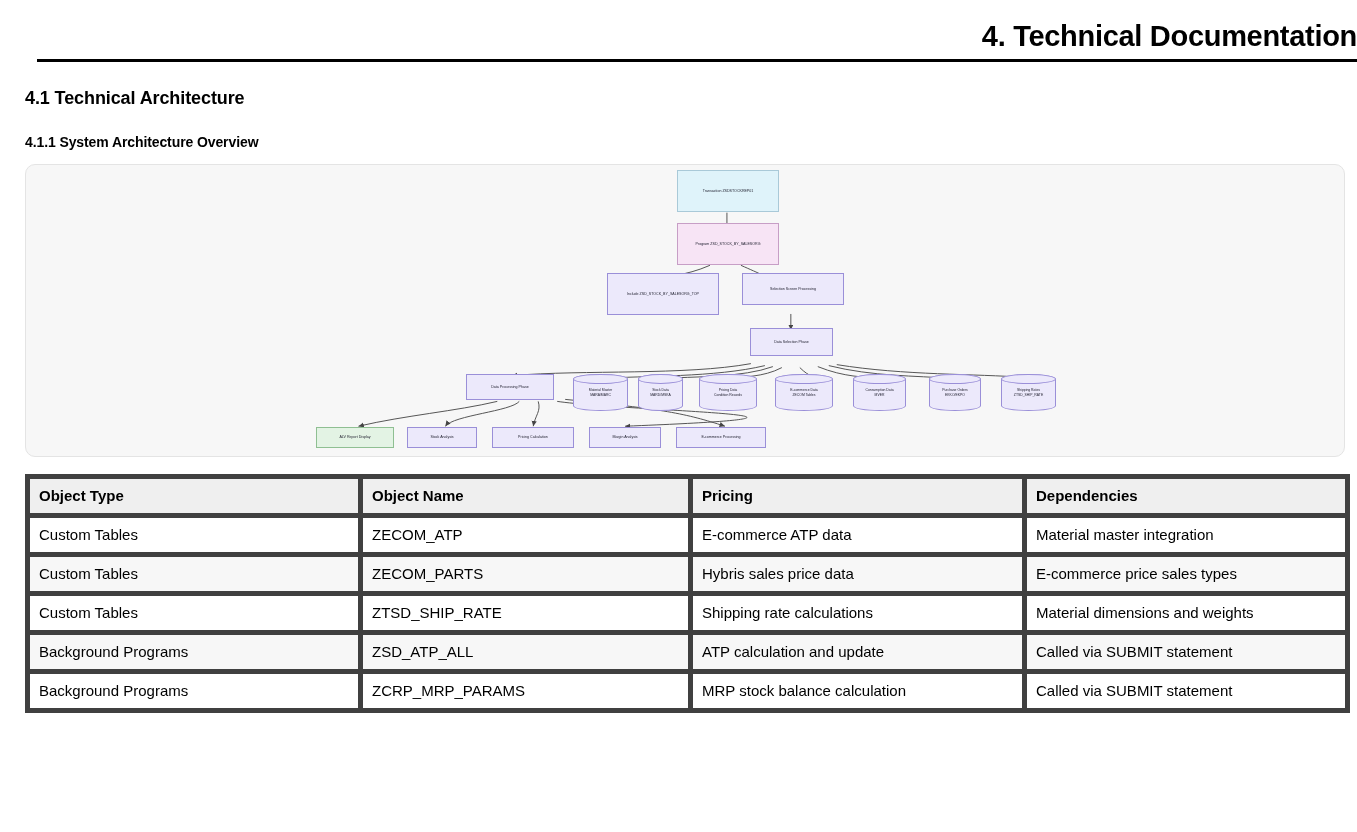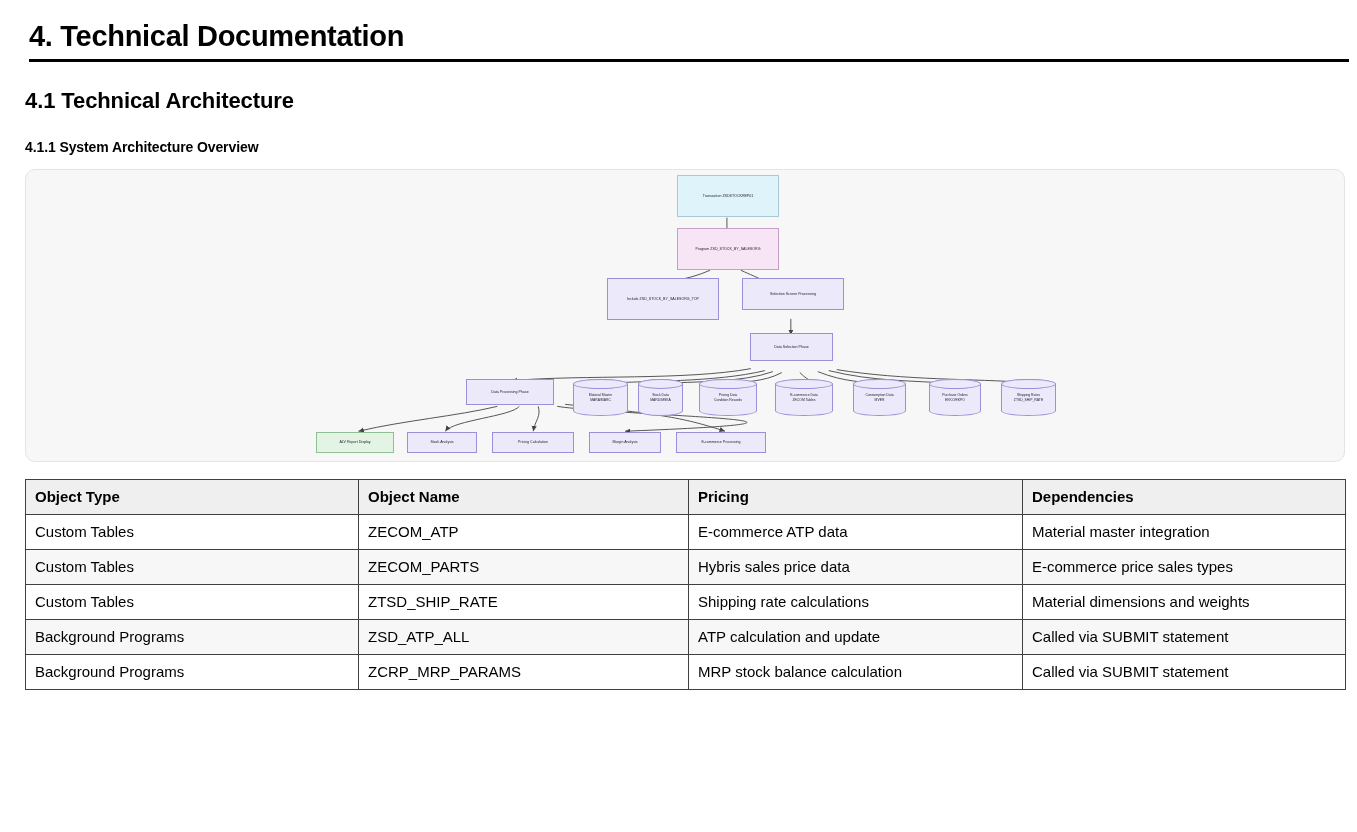--- a/index.html
+++ b/index.html
@@ -15,28 +15,29 @@
     overflow: hidden;
   }
   .page {
     padding: 14px 12px 0 25px;
     box-sizing: border-box;
   }
   h1.doc-title {
     font-size: 29px;
     font-weight: bold;
     letter-spacing: -0.3px;
-    margin: 6px 0 0 4px;
+    margin: 6px 0 0 12px;
     padding: 0 0 6px 0;
     border-bottom: 3px solid #000;
     width: 1320px;
     box-sizing: border-box;
+    text-align: right;
   }
   h2.sec-title {
-    font-size: 22px;
+    font-size: 18px;
     font-weight: bold;
     margin: 26px 0 0 0;
     letter-spacing: -0.1px;
   }
   h3.subsec-title {
     font-size: 14px;
     font-weight: bold;
     margin: 25px 0 0 0;
     letter-spacing: -0.1px;
   }
@@ -130,21 +131,21 @@
 
   
   table.objects {
     margin-top: 17px;
     border-collapse: collapse;
     width: 1320px;
     table-layout: fixed;
   }
   table.objects th,
   table.objects td {
-    border: 1px solid #404040;
+    border: 5px solid #404040;
     text-align: left;
     padding: 8px 9px;
     font-size: 15px;
     line-height: 1.2;
     vertical-align: middle;
     box-sizing: border-box;
     height: 21px;
   }
   table.objects th {
     background: #efefef;

